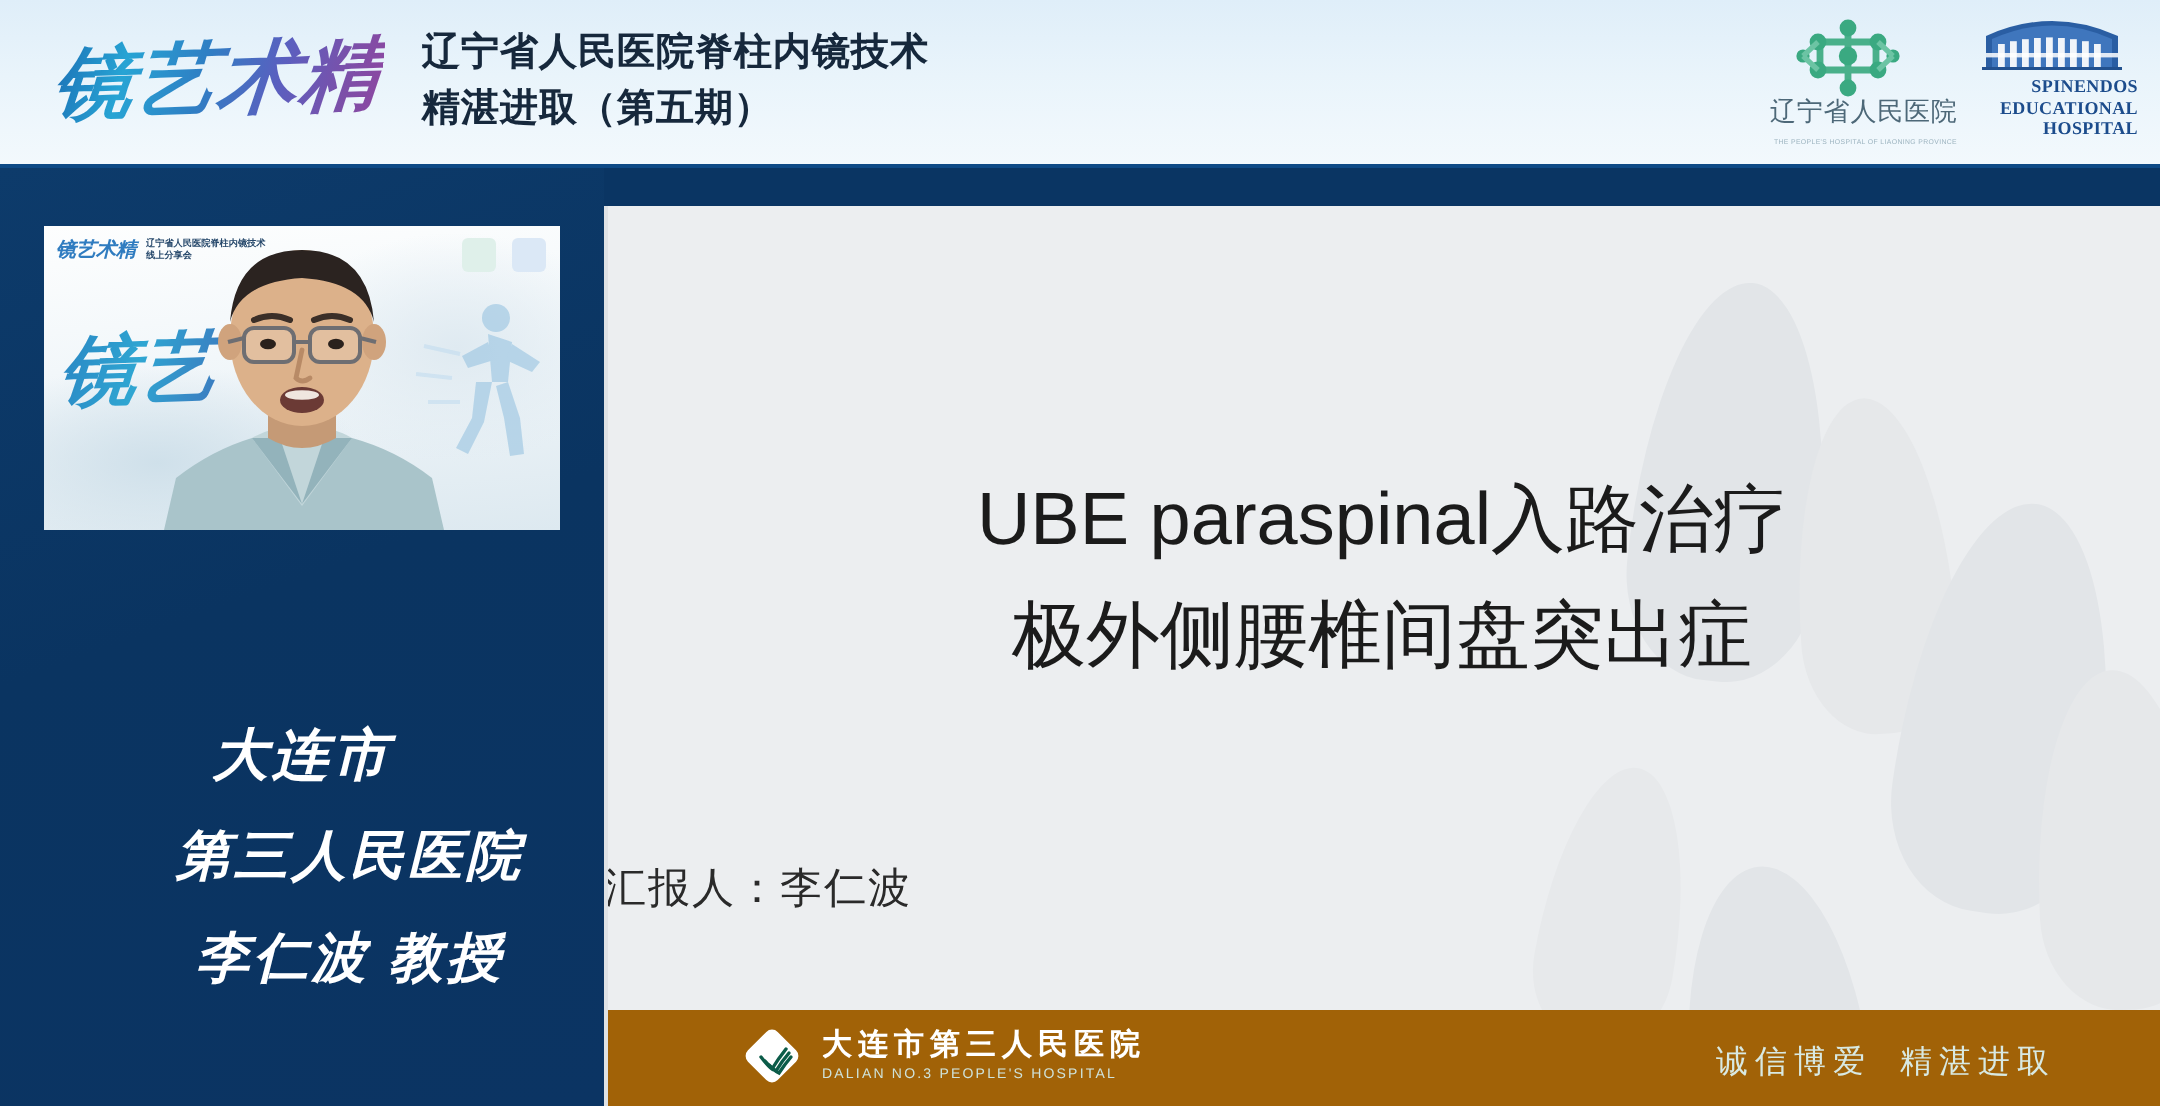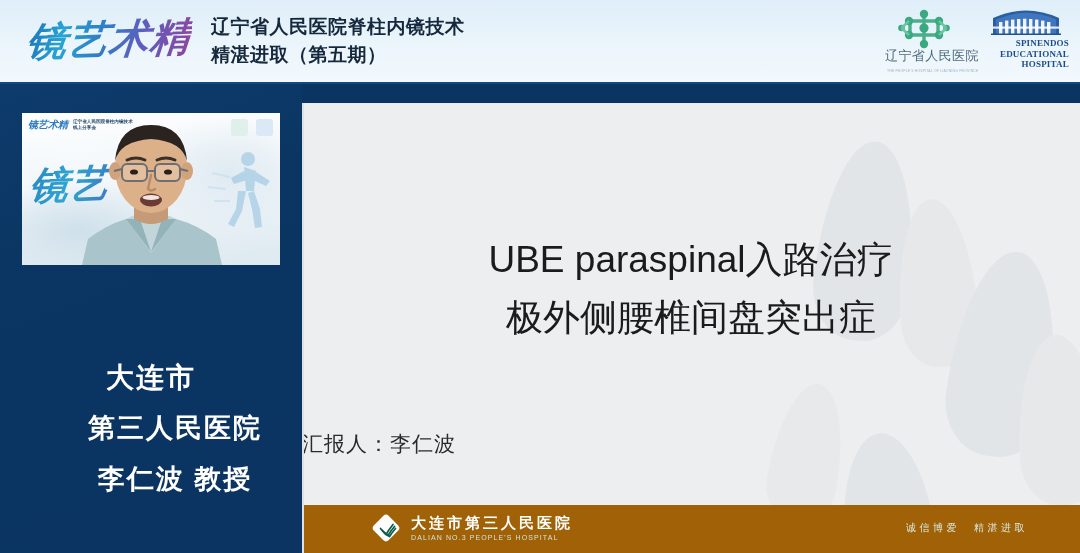--- a/index.html
+++ b/index.html
@@ -210,20 +210,21 @@
   .sidebar-text {
     position: absolute;
     left: 0; top: 268px;
     width: 302px;
     text-align: center;
     color: #ffffff;
     font-size: 28px;
     font-weight: 700;
     line-height: 51px;
     letter-spacing: 2px;
+    font-style: italic;
   }
   .sidebar-text span { display: block; }
   .sidebar-text .l2 { font-size: 27px; margin-left: 48px; }
   .sidebar-text .l3 { font-size: 27px; margin-left: 48px; }
 
   
   .slide {
     position: absolute;
     left: 302px; top: 103px;
     width: 778px; height: 450px;
@@ -301,21 +302,21 @@
     color: #cfe3db;
     font-size: 7px;
     letter-spacing: 1.1px;
     line-height: 11px;
     white-space: nowrap;
   }
   .sf-slogan {
     position: absolute;
     right: 52px; top: 16px;
     color: #d8e9e2;
-    font-size: 10px;
+    font-size: 16px;
     letter-spacing: 3.5px;
     white-space: nowrap;
   }
   .sf-slogan .gap { display: inline-block; width: 14px; }
 
   
   .slide-edge-l {
     position: absolute;
     left: 302px; top: 103px;
     width: 2px; height: 450px;

